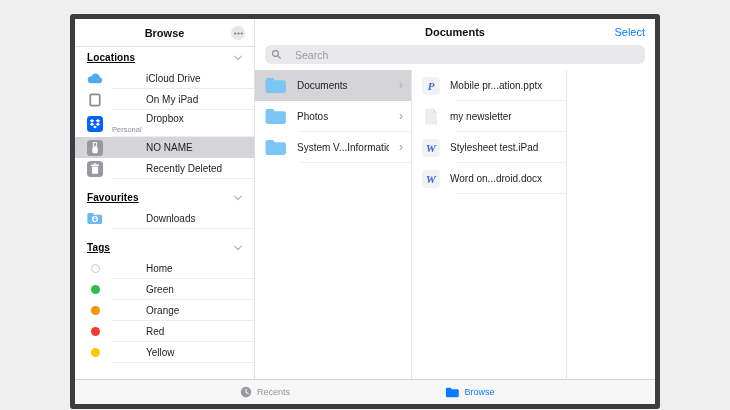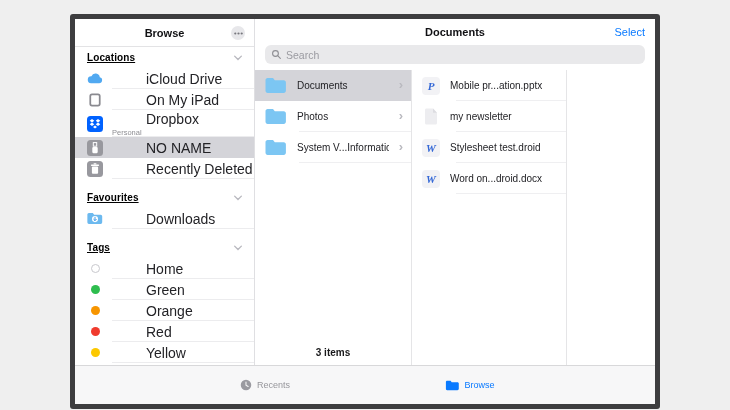--- a/index.html
+++ b/index.html
@@ -21,62 +21,62 @@
   .sidebar { width:180px; min-width:180px; border-right:1px solid #dfdfe2; display:flex; flex-direction:column; background:#fff; }
   .sb-header { height:28px; min-height:28px; position:relative; border-bottom:1px solid #e3e3e5; display:flex; align-items:center; justify-content:center; }
   .sb-title { font-size:11px; font-weight:bold; color:#101013; }
   .more-btn { position:absolute; right:9px; top:7px; width:14px; height:14px; border-radius:50%; background:#e7e7ea; display:flex; align-items:center; justify-content:center; cursor:pointer; }
   .sb-scroll { flex:1; overflow:hidden; }
   .section-hdr { display:flex; align-items:center; justify-content:space-between; padding:0 11px 0 12px; height:21px; }
   .section-hdr.gap { margin-top:8px; }
   .section-hdr .lbl { font-size:10px; font-weight:bold; color:#000; letter-spacing:.1px;text-decoration:underline; }
   .sb-row { height:21px; display:flex; align-items:center; padding-left:12px; gap:9px; position:relative; cursor:pointer; }
   .sb-row.tall { height:27px; }
-  .sb-row .txt { font-size:14px; color:#232327;padding-left:34px; }
+  .sb-row .txt { font-size:10px; color:#232327;padding-left:34px; }
   .sb-row .sub { font-size:7.5px; color:#8e8e93; margin-top:1px; }
   .sb-row::after { content:""; position:absolute; left:37px; right:0; bottom:0; height:1px; background:#ececee; }
   .sb-row.selected { background:#d4d4d9; }
   .sb-row.selected::after { background:transparent; }
   .sb-ic { width:16px; min-width:16px; height:16px; display:flex; align-items:center; justify-content:center; }
   .dot { width:9px; height:9px; border-radius:50%; }
   .dot.home { background:#ffffff; border:1px solid #c8c8cd; }
   .dot.gray { background:#8e8e93; }
   .dot.green { background:#2ebd4e; }
   .dot.orange { background:#f79500; }
   .dot.red { background:#f03b2e; }
   .dot.yellow { background:#fcc800; }
 
   
   .content { flex:1; display:flex; flex-direction:column; min-width:0; background:#fff; }
   .nav { height:26px; min-height:26px; position:relative; display:flex; align-items:center; justify-content:center; }
   .nav-title { font-size:11px; font-weight:bold; color:#101013; }
   .select-link { position:absolute; right:10px; top:7px; color:#0a7aff; font-size:11px; cursor:pointer; }
   .search-wrap { padding:0 10px 6px; }
   .searchbar { height:19px; background:#e9e9eb; border-radius:6px; display:flex; align-items:center; padding:0 6px; gap:4px; }
-  .searchbar input { flex:1; border:none; outline:none; background:transparent; font-size:10.5px; color:#3a3a3e; font-family:"Liberation Sans",sans-serif; }
+  .searchbar input { flex:1; border:none; outline:none; background:transparent; font-size:10.5px; color:#3a3a3e; font-family:"Liberation Sans",sans-serif;margin-left:9px; }
   .searchbar input::placeholder { color:#9b9ba1; }
 
   .cols { flex:1; display:flex; min-height:0; }
   .col { position:relative; }
   .col-folders { width:157px; min-width:157px; border-right:1px solid #e5e5e7; }
   .col-files { width:155px; min-width:155px; border-right:1px solid #e5e5e7; }
   .col-rest { flex:1; }
   .f-row { height:31px; display:flex; align-items:center; padding:0 8px 0 10px; gap:10px; position:relative; cursor:pointer; }
   .f-row::after { content:""; position:absolute; left:44px; right:0; bottom:0; height:1px; background:#efeff1; }
   .f-row.selected { background:#d4d4d9; }
   .f-row.selected::after { background:transparent; }
   .f-row .name { font-size:10px; color:#232327; flex:1; white-space:nowrap; overflow:hidden; }
   .chev { color:#b9b9bf; font-size:13px; line-height:1; font-weight:bold; transform:translateY(-1px); }
   .badge { width:18px; min-width:18px; height:18px; border-radius:4px; background:#f2f2f5; display:flex; align-items:center; justify-content:center;
            font-family:"Liberation Serif", serif; font-style:italic; font-weight:bold; font-size:11px; color:#3367d6; }
   .badge.doc { background:transparent; }
   .col-footer { position:absolute; bottom:7px; left:0; right:0; text-align:center; font-size:10px; font-weight:bold; color:#19191b; }
 
   
-  .tabbar { height:39px; min-height:23px; border-top:1px solid #d8d8da; background:#f7f7f8; position:relative; }
+  .tabbar { height:25px; min-height:23px; border-top:1px solid #d8d8da; background:#f7f7f8; position:relative; }
   .tab { position:absolute; top:0; height:100%; display:flex; align-items:center; gap:5px; transform:translateX(-50%); cursor:pointer; }
   .tab-recents { left:190px; }
   .tab-browse { left:395px; }
   .tab .tlbl { font-size:9px; }
   .tab-recents .tlbl { color:#96969b; }
   .tab-browse .tlbl { color:#0a7aff; }
 </style>
 </head>
 <body>
 
@@ -251,40 +251,39 @@
               <span class="name">Photos</span>
               <span class="chev">›</span>
             </div>
             <div class="f-row">
               <svg width="22" height="17" viewBox="0 0 22 17">
                   <path d="M.5 3.2C.5 2 1.4 1 2.6 1h5.4l1.8 2.2h9c1.2 0 2.1 1 2.1 2.2v8.4c0 1.2-.9 2.2-2.1 2.2H2.6C1.4 16 .5 15 .5 13.8Z" fill="#7cc6f3"></path>
                 </svg>
               <span class="name">System V...Information</span>
               <span class="chev">›</span>
             </div>
-            <div class="col-footer">3 items</div>
           </div>
 
           <div class="col col-files">
             <div class="f-row">
               <span class="badge">P</span>
               <span class="name">Mobile pr...ation.pptx</span>
             </div>
             <div class="f-row">
               <span class="badge doc">
                 <svg width="14" height="17" viewBox="0 0 14 17">
                     <path d="M1 2c0-.8.6-1.5 1.4-1.5H9L13 4.8V15c0 .8-.6 1.5-1.4 1.5H2.4C1.6 16.5 1 15.8 1 15Z" fill="#ededf0"></path>
                     <path d="M9 .5 13 4.8H9Z" fill="#dcdce1"></path>
                   </svg>
               </span>
               <span class="name">my newsletter</span>
             </div>
             <div class="f-row">
               <span class="badge">W</span>
-              <span class="name">Stylesheet test.droid</span>
+              <span class="name">Stylesheet test.iPad</span>
             </div>
             <div class="f-row">
               <span class="badge">W</span>
               <span class="name">Word on...droid.docx</span>
             </div>
           </div>
 
           <div class="col col-rest"></div>
         </div>
       </section>

